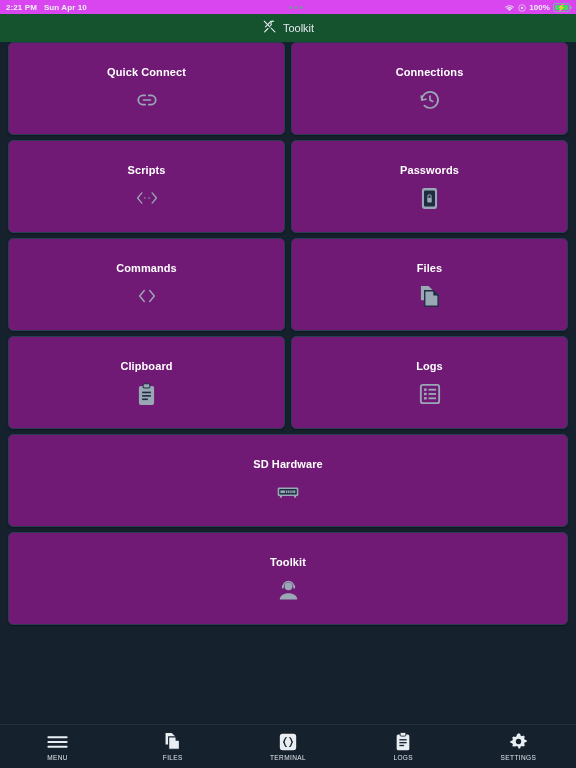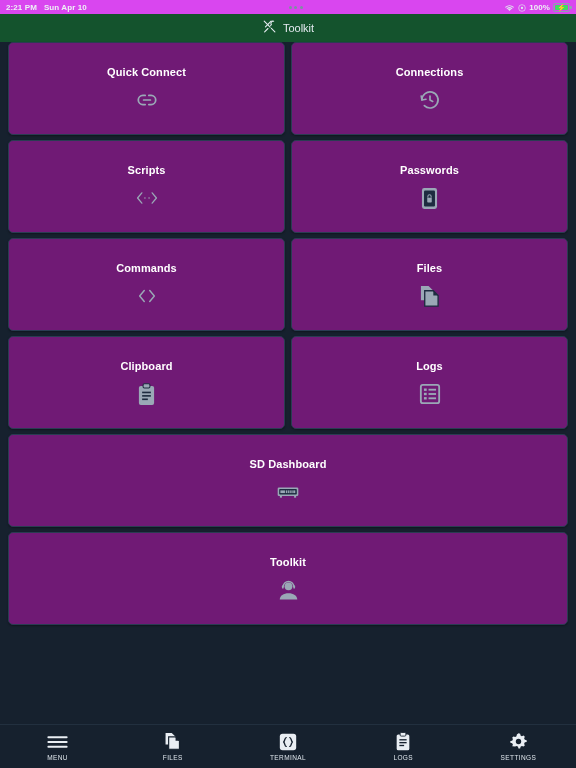--- a/index.html
+++ b/index.html
@@ -248,21 +248,21 @@
             <rect x="10.4" y="6.3" width="8.2" height="2" fill="#9aa8b6"></rect>
             <rect x="10.4" y="11" width="8.2" height="2" fill="#9aa8b6"></rect>
             <rect x="10.4" y="15.7" width="8.2" height="2" fill="#9aa8b6"></rect>
           </svg>
         </span>
       </div>
     </div>
 
     <div class="row">
       <div class="card">
-        <span class="card-title">SD Dashboard</span>
+        <span class="card-title">SD Hardware</span>
         <span class="card-icon">
           <svg width="22" height="13" viewBox="0 0 26 15">
             <rect x="0.8" y="1.6" width="24.4" height="10" rx="1.4" fill="#9aa8b6"></rect>
             <rect x="2.6" y="3.4" width="20.8" height="6.4" rx="0.8" fill="#1d2c40"></rect>
             <rect x="4" y="5" width="5.4" height="3.2" fill="#9aa8b6"></rect>
             <rect x="10.4" y="5" width="1.5" height="3.2" fill="#9aa8b6"></rect>
             <rect x="12.6" y="5" width="1.5" height="3.2" fill="#9aa8b6"></rect>
             <rect x="14.8" y="5" width="1.5" height="3.2" fill="#9aa8b6"></rect>
             <rect x="17" y="5" width="1.5" height="3.2" fill="#9aa8b6"></rect>
             <rect x="19.2" y="5" width="2.4" height="3.2" fill="#9aa8b6"></rect>

